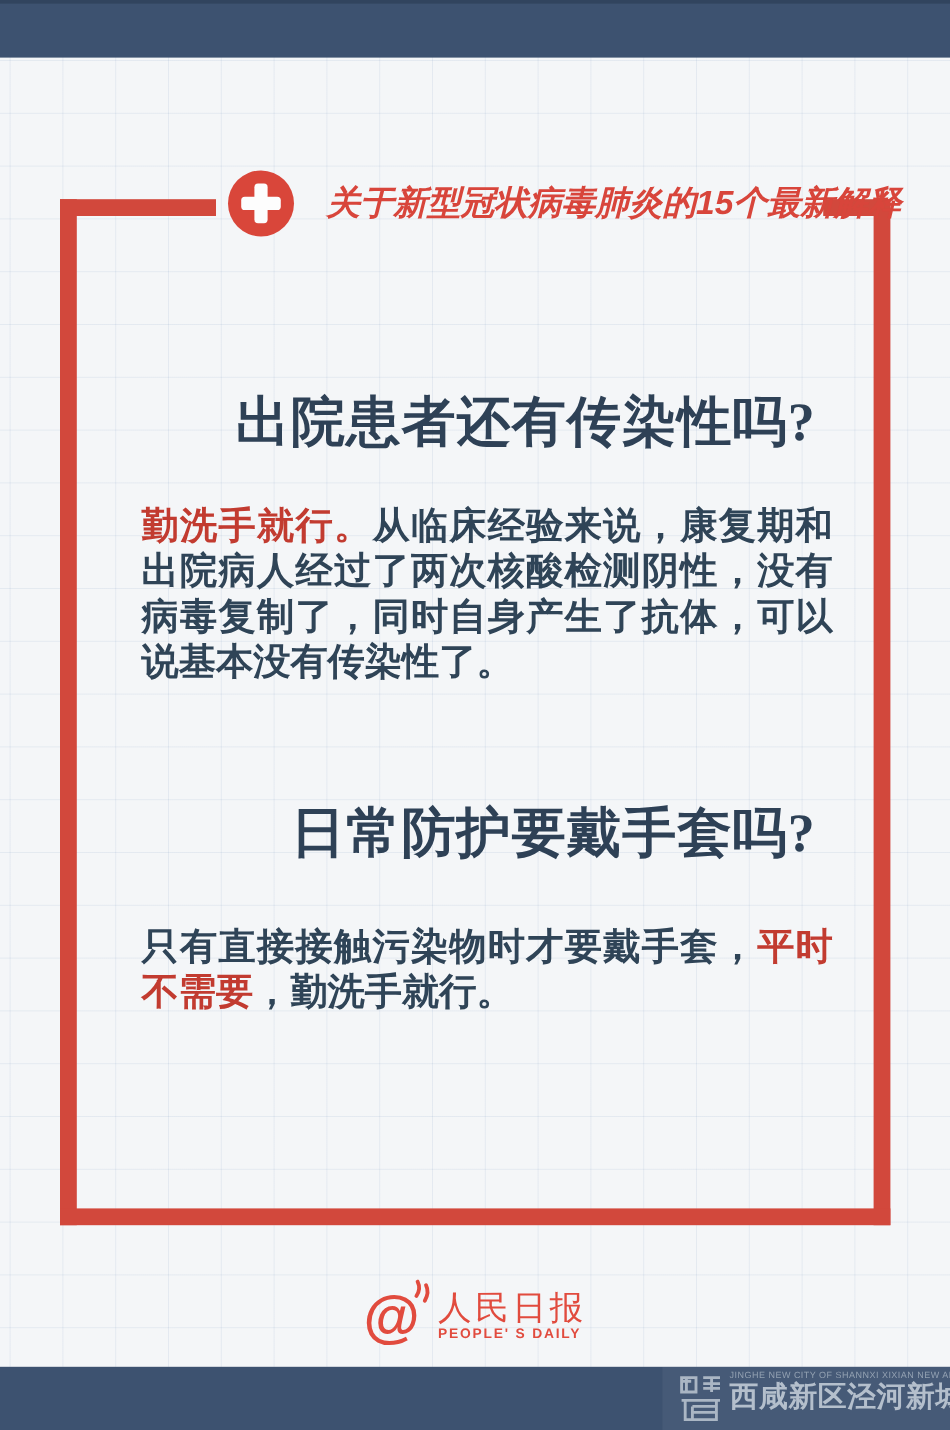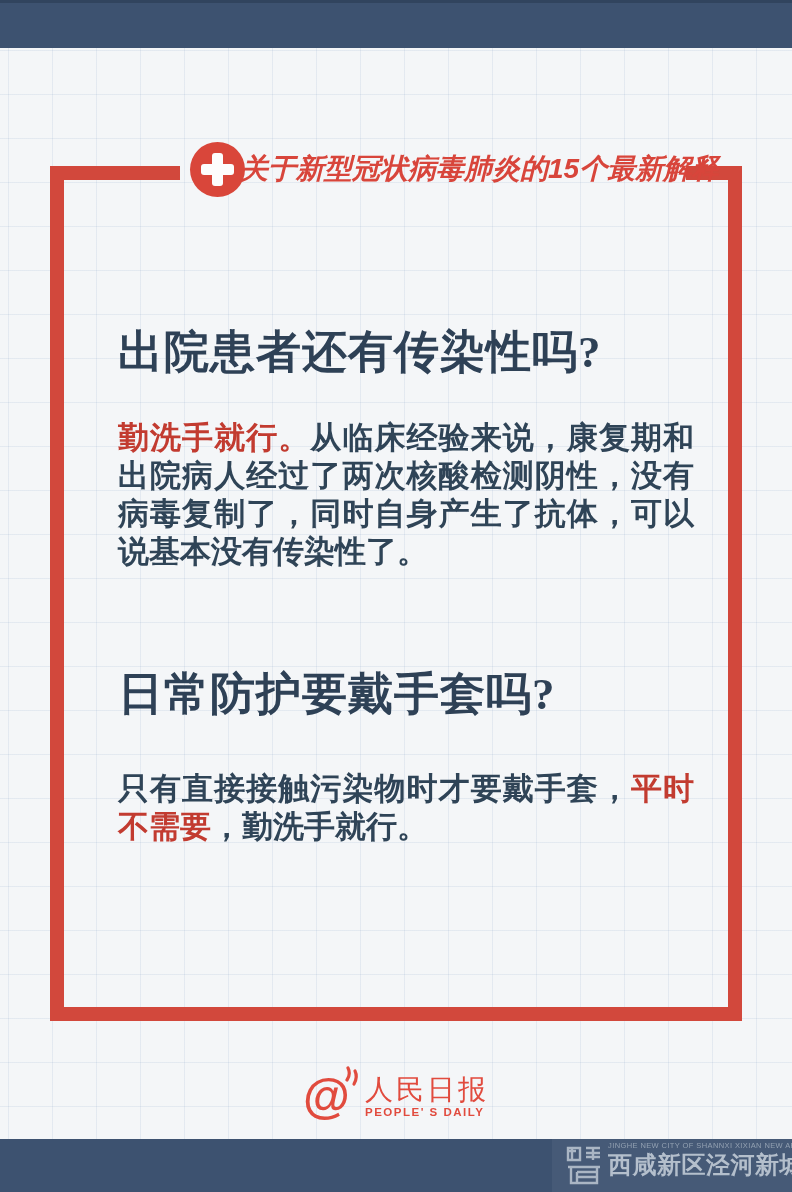--- a/index.html
+++ b/index.html
@@ -36,30 +36,30 @@
   .badge{
     position:absolute;left:190px;top:142px;width:55px;height:55px;
     background:#d9463a;border-radius:50%;
   }
   .badge .bar-h, .badge .bar-v{
     position:absolute;background:#fdfdfd;border-radius:3px;
   }
   .badge .bar-h{left:11px;top:22px;width:33px;height:11px;}
   .badge .bar-v{left:22px;top:11px;width:11px;height:33px;}
   .poster-title{
-    position:absolute;left:240px;top:150px;width:440px;height:38px;
+    position:absolute;left:272px;top:150px;width:440px;height:38px;
     display:flex;align-items:center;
     font-size:28px;font-weight:bold;font-style:italic;
     letter-spacing:0px;color:#d8453b;white-space:nowrap;
   }
   .q-heading{
-    position:absolute;left:118px;width:580px;
+    position:absolute;left:100px;width:580px;
     font-size:45px;font-weight:bold;color:#2e4156;
     font-family:"Liberation Serif","Liberation Sans",serif;
-    letter-spacing:1px;white-space:nowrap;
+    letter-spacing:1px;white-space:nowrap;text-align:right;
   }
   .q1-heading{top:322px;}
   .q2-heading{top:664px;}
   .answer{
     position:absolute;left:118px;width:576px;
     font-size:31px;font-weight:bold;color:#2f4457;
     line-height:38px;text-align:justify;
     font-family:"Liberation Serif","Liberation Sans",serif;
   }
   .a1{top:419px;}

